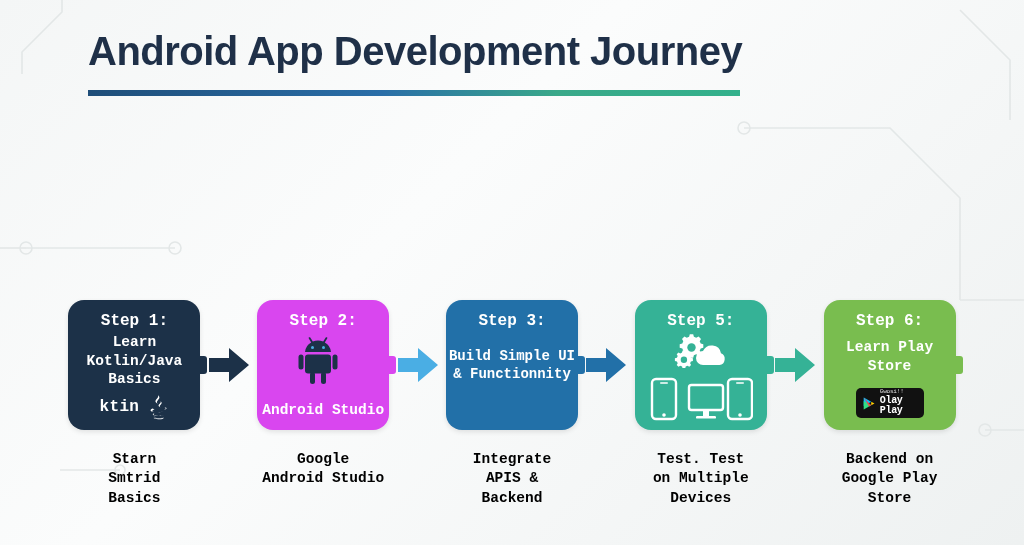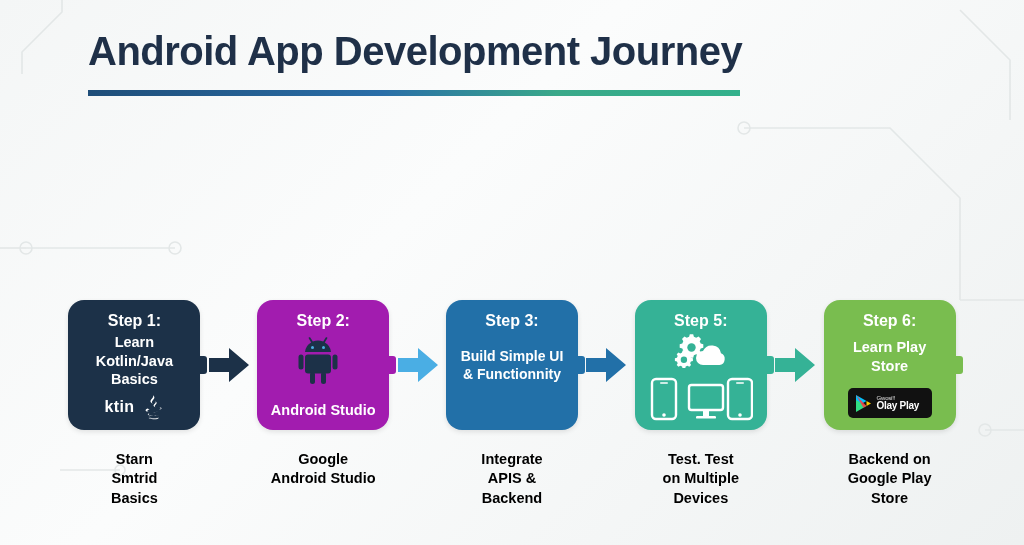--- a/index.html
+++ b/index.html
@@ -53,20 +53,21 @@
     width: 904px;
     height: 230px;
     display: flex;
     align-items: flex-start;
   }
   .step-col {
     width: 152px;
     display: flex;
     flex-direction: column;
     align-items: center;
+    font-family: Liberation Mono, monospace;
   }
   .step-box {
     width: 132px;
     height: 130px;
     border-radius: 16px;
     position: relative;
     display: flex;
     flex-direction: column;
     align-items: center;
     padding-top: 12px;
@@ -160,21 +161,21 @@
     display: flex;
     justify-content: center;
   }
 
   
   .play-badge {
     position: absolute;
     bottom: 12px;
     left: 50%;
     transform: translateX(-50%);
-    width: 84px;
+    width: 68px;
     height: 30px;
     background: #111111;
     border-radius: 5px;
     display: flex;
     align-items: center;
     gap: 5px;
     padding: 0 7px;
   }
   .play-badge-text {
     display: flex;
@@ -245,21 +246,21 @@
     </div>
   </div>
 
   <div class="arrow">
     <svg width="40" height="38" viewBox="0 0 40 38">
       <polygon points="0,12 20,12 20,2 40,19 20,36 20,26 0,26" fill="#1c3148"></polygon>
     </svg>
   </div>
 
   <div class="step-col">
-    <div class="step-box" style="background:#a21caf">
+    <div class="step-box" style="background:#d946ef">
       <div class="step-heading">Step 2:</div>
       <svg class="s2-robot" width="50" height="50" viewBox="0 0 50 50">
         <g fill="#1c3148">
           <path d="M13.2 6.4 L10.8 2.6 a0.9 0.9 0 0 1 1.5-1 L14.8 5.5 a13.5 13.5 0 0 1 10.4 0 L27.7 1.6 a0.9 0.9 0 0 1 1.5 1 L26.8 6.4 A12 12 0 0 1 33 16 H7 A12 12 0 0 1 13.2 6.4 Z"></path>
           <circle cx="14.5" cy="11.6" r="1.5" fill="#4aaee4"></circle>
           <circle cx="25.5" cy="11.6" r="1.5" fill="#4aaee4"></circle>
           <rect x="7" y="18.4" width="26" height="19" rx="3"></rect>
           <rect x="0.5" y="18.4" width="5" height="15" rx="2.5"></rect>
           <rect x="34.5" y="18.4" width="5" height="15" rx="2.5"></rect>
           <rect x="12" y="36" width="5" height="12" rx="2.5"></rect>

